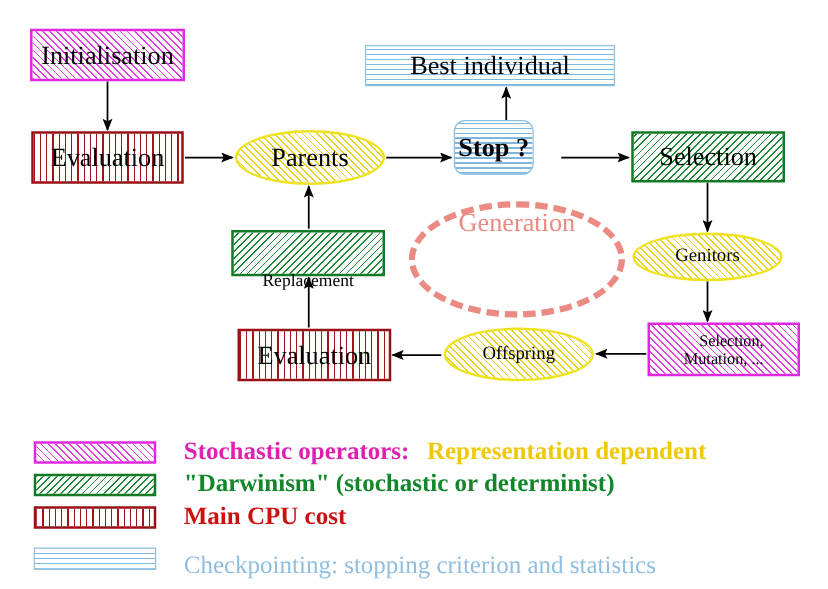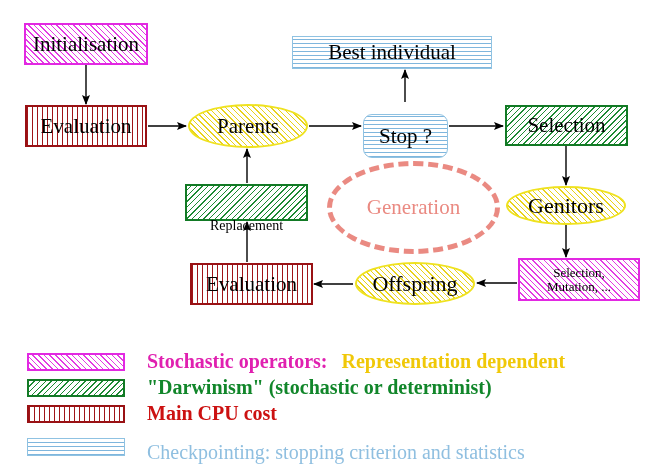--- a/index.html
+++ b/index.html
@@ -2,21 +2,21 @@
 <html><head>
 <meta charset="utf-8">
 <style>
   html,body{margin:0;padding:0;background:#ffffff;}
   body{
     width:662px;height:471px;position:relative;overflow:hidden;
     font-family:"Liberation Serif","DejaVu Serif",serif;
     background:#ffffff;
   }
   #canvas{position:absolute;left:0;top:0;width:662px;height:471px;}
-  .node{position:absolute;box-sizing:border-box;display:flex;align-items:center;justify-content:center;text-align:center;}
+  .node{position:absolute;box-sizing:border-box;display:flex;align-items:center;justify-content:center;text-align:right;}
   .node .lbl{position:relative;z-index:3;line-height:1.05;white-space:pre-line;}
 
   
   .hatch-magenta{
     background-color:#ffffff;
     background-image:repeating-linear-gradient(45deg,#e33ae3 0px,#e33ae3 1px,#ffffff 1px,#ffffff 4px);
     border:2px solid #e228e2;
   }
   .hatch-green{
     background-color:#ffffff;
@@ -37,27 +37,27 @@
     background-color:#ffffff;
     background-image:repeating-linear-gradient(45deg,#e9d21a 0px,#e9d21a 1px,#ffffff 1px,#ffffff 4px);
     border:2px solid #efe21f;
     border-radius:50%;
   }
   .rounded{border-radius:9px;}
 
   .dashed-ellipse{
     position:absolute;box-sizing:border-box;
     border:5px dashed #ea8a82;border-radius:50%;
-    background:transparent;display:flex;align-items:center;justify-content:center;
+    background:transparent;display:flex;align-items:flex-start;justify-content:center;
   }
   .dashed-ellipse .lbl{color:#ea8a82;}
 
   
   .t-lg{font-size:21px;color:#000;}
-  .t-md{font-size:22px;color:#000;}
+  .t-md{font-size:15px;color:#000;}
   .t-sm{font-size:14px;color:#000;margin-top:48px;}
   .t-xs{font-size:13px;color:#000;}
 
   
   .legend-row{position:absolute;left:0;display:flex;align-items:center;}
   .swatch{width:98px;height:18px;box-sizing:border-box;margin-left:27px;flex:none;}
   .legend-text{margin-left:22px;font-size:20px;white-space:nowrap;font-weight:bold;}
   .lt-magenta{color:#e020b0;}
   .lt-yellow{color:#f0c808;}
   .lt-green{color:#11862a;}
@@ -111,21 +111,21 @@
   </div>
 
   <div class="node hatch-yellow-ell" style="left:188px;top:104px;width:120px;height:44px;">
     <span class="lbl t-lg">Parents</span>
   </div>
 
   <div class="node hatch-blue" style="left:292px;top:36px;width:200px;height:33px;">
     <span class="lbl t-lg">Best individual</span>
   </div>
 
-  <div class="node hatch-blue rounded" style="left:363px;top:114px;width:85px;height:44px;">
+  <div class="node hatch-blue rounded" style="left:363px;top:96px;width:64px;height:44px;font-weight:bold;">
     <span class="lbl t-lg">Stop ?</span>
   </div>
 
   <div class="node hatch-green" style="left:505px;top:105px;width:123px;height:41px;">
     <span class="lbl t-lg">Selection</span>
   </div>
 
   <div class="node hatch-green" style="left:185px;top:184px;width:123px;height:37px;">
     <span class="lbl t-sm">Replacement</span>
   </div>

